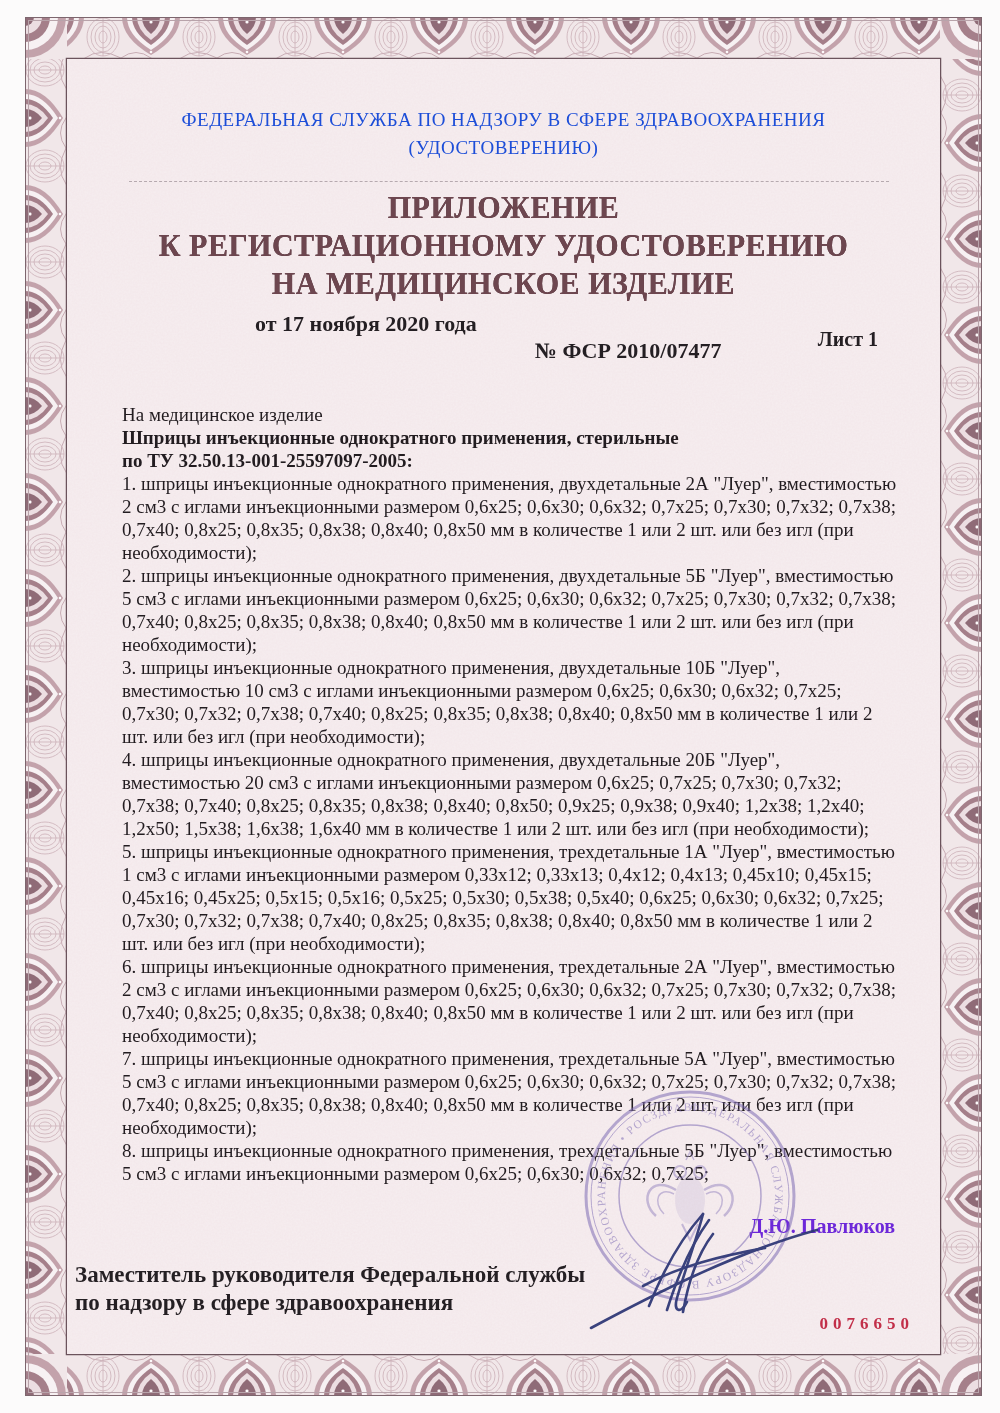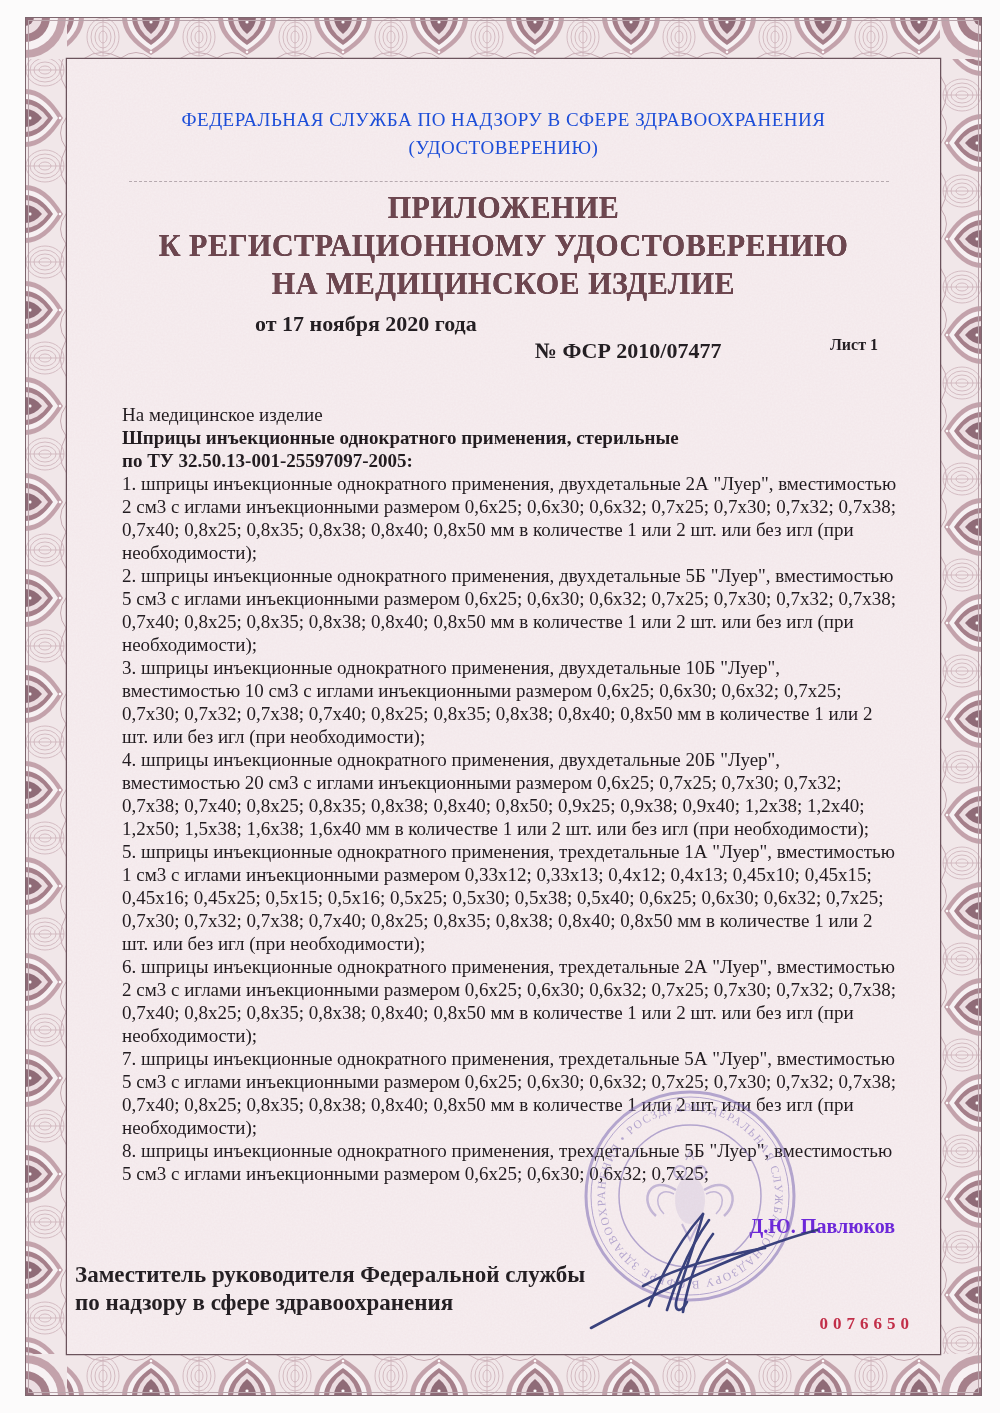--- a/index.html
+++ b/index.html
@@ -20,21 +20,21 @@
   .doc-title{position:absolute;left:0;width:873px;text-align:center;font-weight:bold;
        color:#6d464f;font-size:31px;letter-spacing:.5px;white-space:nowrap;
        text-shadow:0 0 .6px #4a2e34;transform:scaleX(.97);}
   .t1{top:131px;}
   .t2{top:169px;}
   .t3{top:207px;}
 
   .meta{position:absolute;font-weight:bold;font-size:22px;color:#241f23;white-space:nowrap;}
   .meta-date{left:188px;top:252px;}
   .meta-num{left:468px;top:247px;margin-top:32px;}
-  .meta-sheet{top:277px;right:62px;font-size:16px;}
+  .meta-sheet{top:269px;right:62px;font-size:20px;}
 
   .body-text{position:absolute;left:55px;top:344px;width:778px;font-size:19px;
        line-height:23px;color:#221c20;}
   .body-text p{margin:0;}
   .b{font-weight:bold;}
 
   .sig-block{position:absolute;left:8px;top:1202px;font-weight:bold;font-size:23px;
        line-height:28px;color:#241f23;white-space:nowrap;}
   .sig-name{position:absolute;top:1156px;right:45px;font-weight:bold;font-size:20px;
        color:#6d28d9;white-space:nowrap;}

